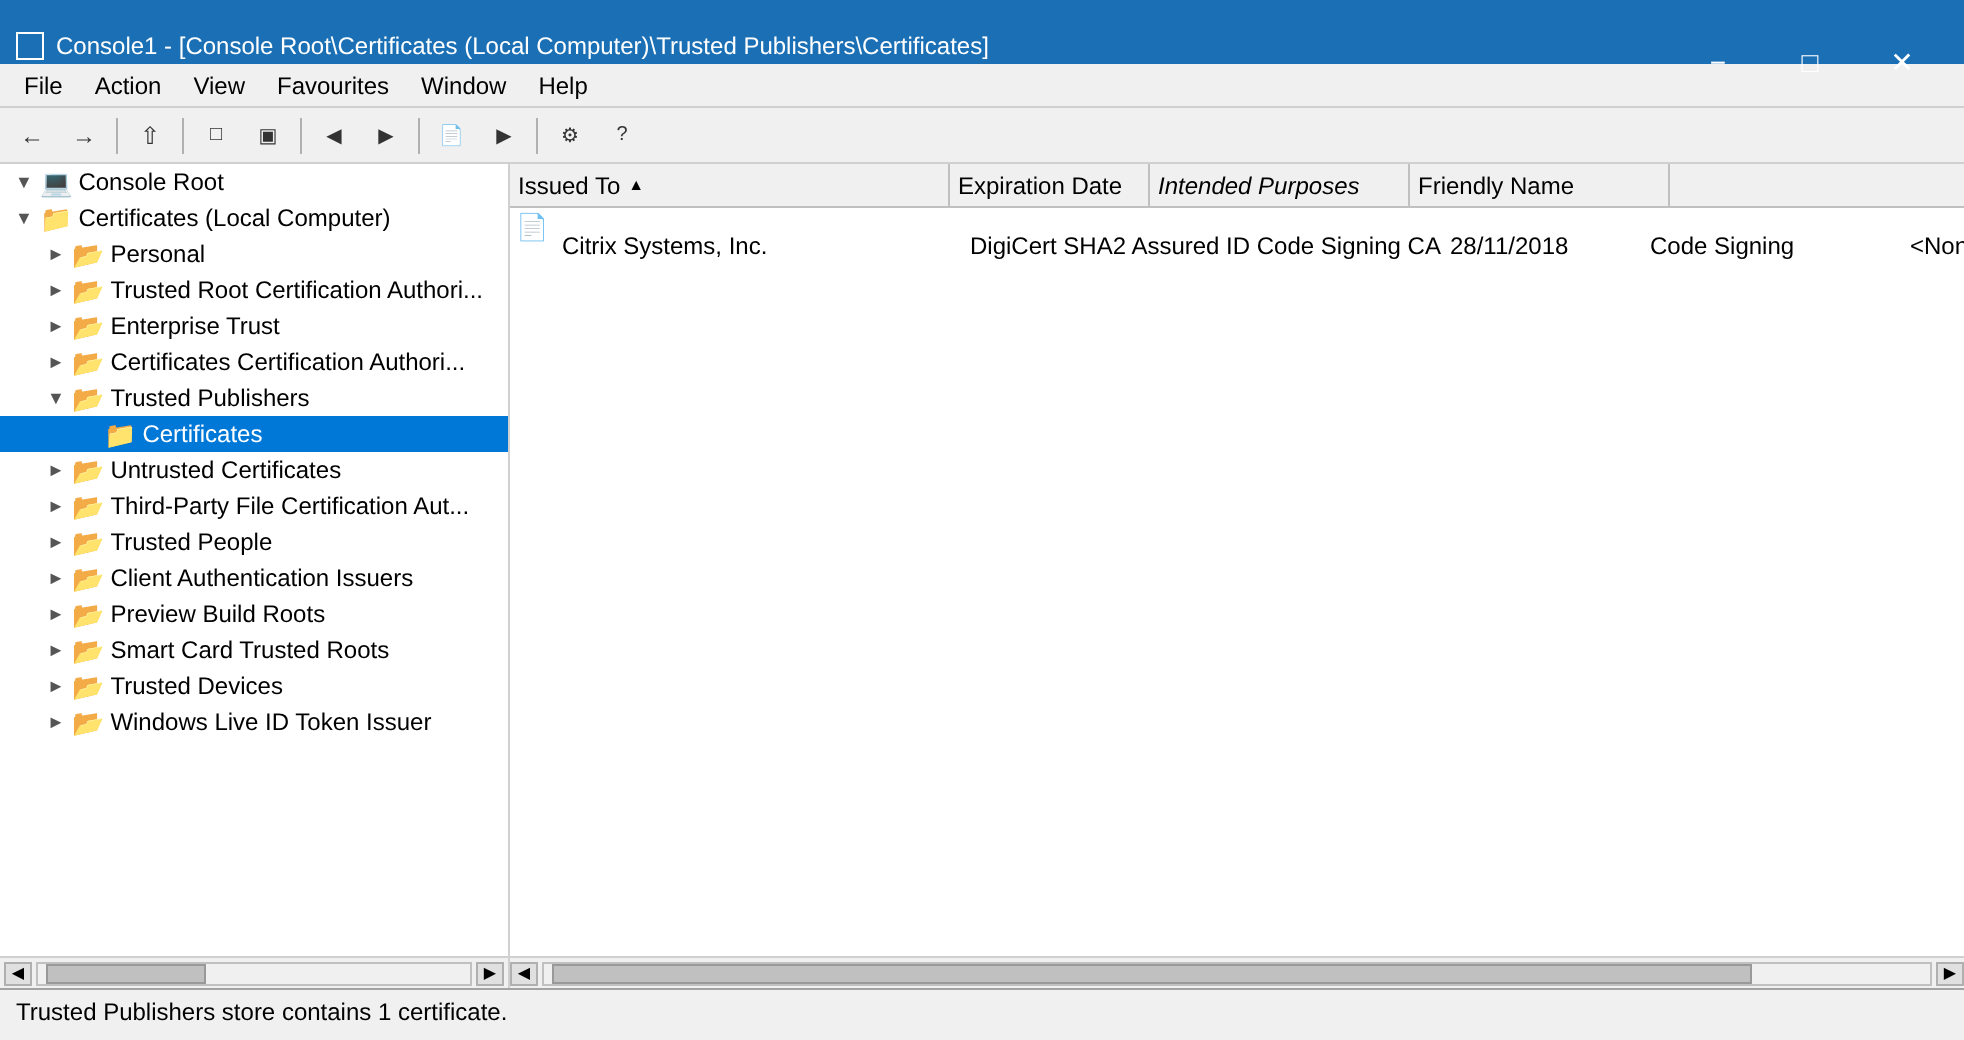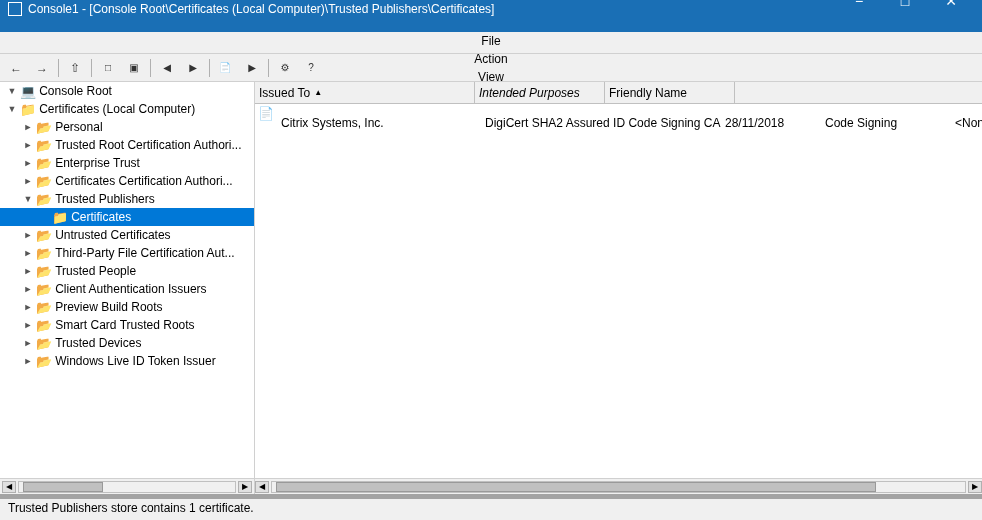--- a/index.html
+++ b/index.html
@@ -4,41 +4,40 @@
   <style>
     * { margin: 0; padding: 0; box-sizing: border-box; }
     body { font-family: 'Segoe UI', Tahoma, sans-serif; font-size: 12px; background: #f0f0f0; width: 982px; height: 520px; overflow: hidden; }
 
     
     .title-bar {
       background: #1a6fb5;
       color: white;
       height: 14px;
       display: flex;
-      align-items: flex-end;
+      align-items: flex-start;
       padding: 16px 8px;
       user-select: none;
     }
     .title-bar-text { flex: 1; font-size: 12px; }
     .title-bar-controls { display: flex; gap: 0; }
     .title-bar-btn {
       width: 46px; height: 30px;
       background: transparent; border: none; color: white;
       font-size: 14px; cursor: pointer; display: flex; align-items: center; justify-content: center;
     }
 
     
     .menu-bar {
       background: #f0f0f0;
       height: 22px;
       display: flex;
       align-items: center;
       border-bottom: 1px solid #d0d0d0;
       padding: 0 4px;
-      flex-direction: column;
     }
     .menu-item {
       padding: 2px 8px;
       cursor: pointer;
       font-size: 12px;
       height: 100%;
       display: flex; align-items: center;
     }
 
     
@@ -166,21 +165,21 @@
     }
     .scrollbar-thumb {
       height: 10px; background: #c0c0c0; border: 1px solid #999; position: absolute;
     }
     .scroll-arrow { width: 14px; height: 12px; background: #e0e0e0; border: 1px solid #b0b0b0; display: flex; align-items: center; justify-content: center; font-size: 8px; cursor: pointer; flex-shrink: 0; }
 
     
     .status-bar {
       height: 22px;
       background: #f0f0f0;
-      border-top: 5px solid #a3a3a3;
+      border-top: 1px solid #a3a3a3;
       display: flex;
       align-items: center;
       padding: 0 8px;
       font-size: 12px;
     }
 
     
     .icon-computer { color: #666; }
     .icon-folder { color: #e8b84b; }
     .icon-folder-open { color: #e8b84b; }
@@ -333,20 +332,23 @@
     </div>
 
   </div>
 
   <div class="right-panel">
 
     <div class="col-headers">
       <div class="col-header" style="width:220px; min-width:220px;">
         <span>Issued To</span>
         <span class="sort-arrow">▲</span>
+      </div>
+      <div class="col-header" style="width:100px; min-width:100px;">
+        <span>Expiration Date</span>
       </div>
       <div class="col-header" style="width:130px; min-width:130px;font-style:italic;">
         <span>Intended Purposes</span>
       </div>
       <div class="col-header" style="width:130px; min-width:130px;">
         <span>Friendly Name</span>
       </div>
 
     </div>
 

